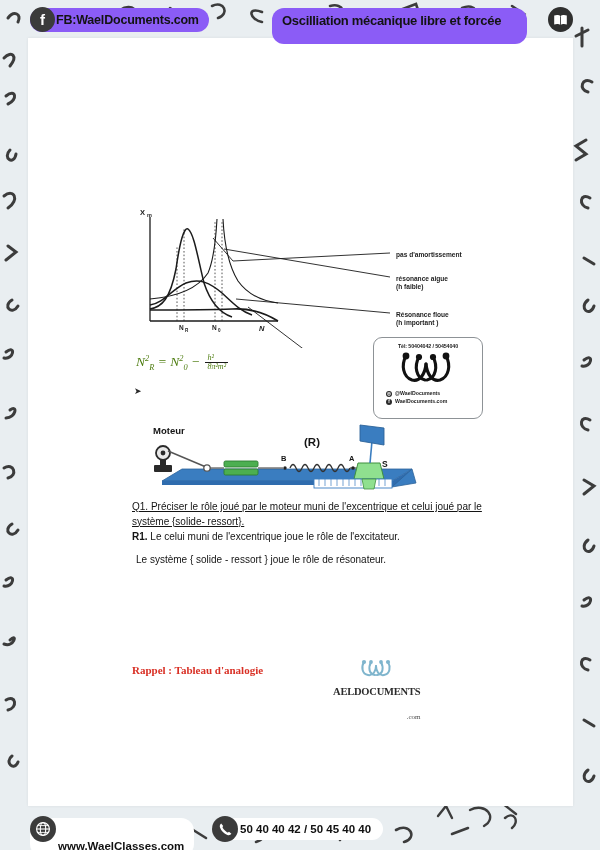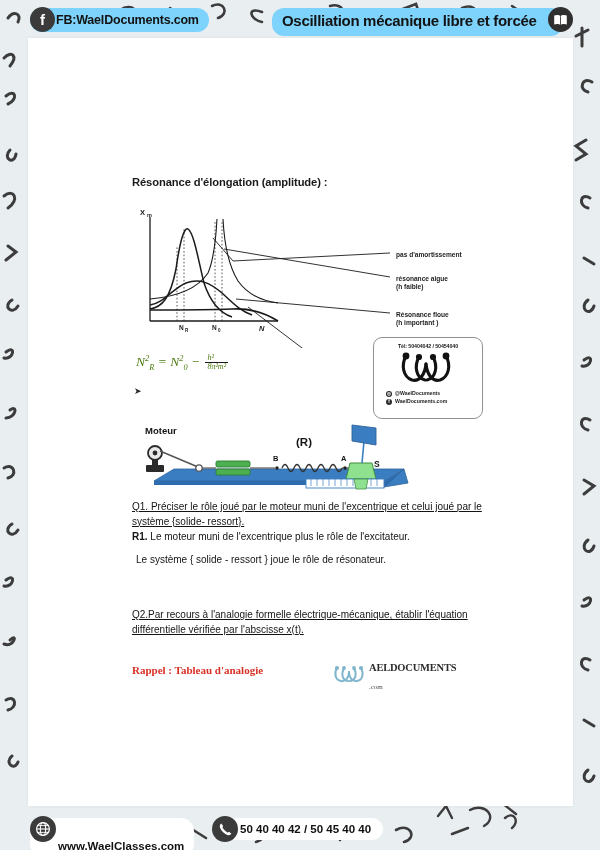--- a/index.html
+++ b/index.html
@@ -40,39 +40,39 @@
   
   .header {
     position: absolute;
     left: 0; top: 0;
     width: 600px;
     height: 40px;
     z-index: 6;
   }
   .pill {
     position: absolute;
-    background: #7dd3fc;
+    background: #8b5cf6;
     border-radius: 12px;
     height: 24px;
     display: flex;
     align-items: center;
     white-space: nowrap;
   }
   .pill-fb {
     left: 30px; top: 8px;
     padding: 0 10px 0 26px;
     font-size: 12.5px;
     font-weight: bold;
     color: #131313;
     letter-spacing: -0.2px;
   }
   .pill-title {
     left: 272px; top: 8px;
-    padding: 0 26px 4px 10px;
-    font-size: 15px;
+    padding: 0 26px 12px 10px;
+    font-size: 13px;
     font-weight: bold;
     color: #131313;
     letter-spacing: -0.3px;
   }
   .circ-icon {
     position: absolute;
     width: 25px; height: 25px;
     border-radius: 50%;
     background: #3b3b3b;
     display: flex;
@@ -184,21 +184,21 @@
     color:#fff;
     font-size:4.5px;
     line-height:6px;
     text-align:center;
     flex: none;
   }
 
   
   .mech-wrap {
     position: absolute;
-    left: 108px; top: 385px;
+    left: 116px; top: 385px;
     width: 295px; height: 72px;
   }
   .mech-label {
     position: absolute;
     font-weight: bold;
     color: #151515;
   }
   .lbl-moteur { left: 9px; top: 2px; font-size: 9.5px; }
   .lbl-R { left: 160px; top: 13px; font-size: 11.5px; }
   .lbl-B { left: 137px; top: 31px; font-size: 7.5px; }
@@ -230,37 +230,38 @@
     color: #d93025;
   }
 
   
   .wm-logo {
     position: absolute;
     left: 305px; top: 620px;
     display: flex;
     align-items: center;
     gap: 2px;
+    flex-direction: column;
   }
   .wm-text {
     font-family: "Liberation Serif", serif;
     line-height: 1;
   }
   .wm-main {
     font-size: 10.5px;
     font-weight: bold;
     color: #2c2c2c;
     letter-spacing: -0.2px;
   }
   .wm-sub {
     font-size: 7px;
     color: #4c4c4c;
-    text-align: left;
+    text-align: right;
     display: block;
-    margin-top: 10px;
+    margin-top: 16px;
   }
 
   
   .footer {
     position: absolute;
     left: 0; top: 808px;
     width: 600px; height: 42px;
     z-index: 6;
   }
   .f-pill {
@@ -369,21 +370,20 @@
       <svg width="15" height="12" viewBox="0 0 15 12" xmlns="http://www.w3.org/2000/svg">
         <path d="M7.5 2.2 C6 0.9 3.4 0.8 1.2 1.6 L1.2 10.4 C3.4 9.6 6 9.7 7.5 11 Z" fill="#ffffff"></path>
         <path d="M7.5 2.2 C9 0.9 11.6 0.8 13.8 1.6 L13.8 10.4 C11.6 9.6 9 9.7 7.5 11 Z" fill="#ffffff"></path>
         <path d="M7.5 2.4 L7.5 11" stroke="#2f2f2f" stroke-width="0.8"></path>
       </svg>
     </div>
   </div>
 
   <div class="content">
 
-    <div class="sec-title">Résonance d'élongation (amplitude) :</div>
 
     <div class="graph-wrap">
       <svg width="290" height="145" viewBox="0 0 290 145" xmlns="http://www.w3.org/2000/svg">
 
         <g stroke="#1b1b1b" fill="none" stroke-width="1.3">
           <path d="M22 14 L22 118"></path>
           <path d="M22 118 L150 118"></path>
         </g>
 
         <text x="12" y="12" font-family="Liberation Sans, sans-serif" font-size="7.5" font-weight="bold" fill="#1b1b1b">X</text>
@@ -532,28 +532,25 @@
       <div class="mech-label lbl-B">B</div>
       <div class="mech-label lbl-A">A</div>
       <div class="mech-label lbl-S">S</div>
     </div>
 
     <div class="qa q1">
       <span class="q-text">Q1. Préciser le rôle joué par le moteur muni de l'excentrique et celui joué par le système {solide- ressort}.</span>
     </div>
 
     <div class="qa a1a">
-      <span class="r-lead">R1.</span><span> Le moteur muni de l'excentrique plus le rôle de l'excitateur.</span>
+      <span class="r-lead">R1.</span><span> Le celui muni de l'excentrique joue le rôle de l'excitateur.</span>
     </div>
 
     <div class="qa a1b">Le système { solide - ressort } joue le rôle de résonateur.</div>
 
-    <div class="qa q2">
-      <span class="q-text">Q2.Par recours à l'analogie formelle électrique-mécanique, établir l'équation différentielle vérifiée par l'abscisse x(t).</span>
-    </div>
 
 
     <div class="rappel">Rappel : Tableau d'analogie</div>
 
     <div class="wm-logo">
       <svg width="34" height="22" viewBox="0 0 34 22" xmlns="http://www.w3.org/2000/svg">
         <g fill="none" stroke="#7fb5cd" stroke-width="2" stroke-linecap="round">
           <path d="M4 4 C1 9, 2 16, 8 17 C13 18, 16 13, 16 8"></path>
           <path d="M16 8 C16 13, 19 18, 24 17 C30 16, 31 9, 28 4"></path>
           <path d="M11 4 C8 10, 9 16, 15 17"></path>

